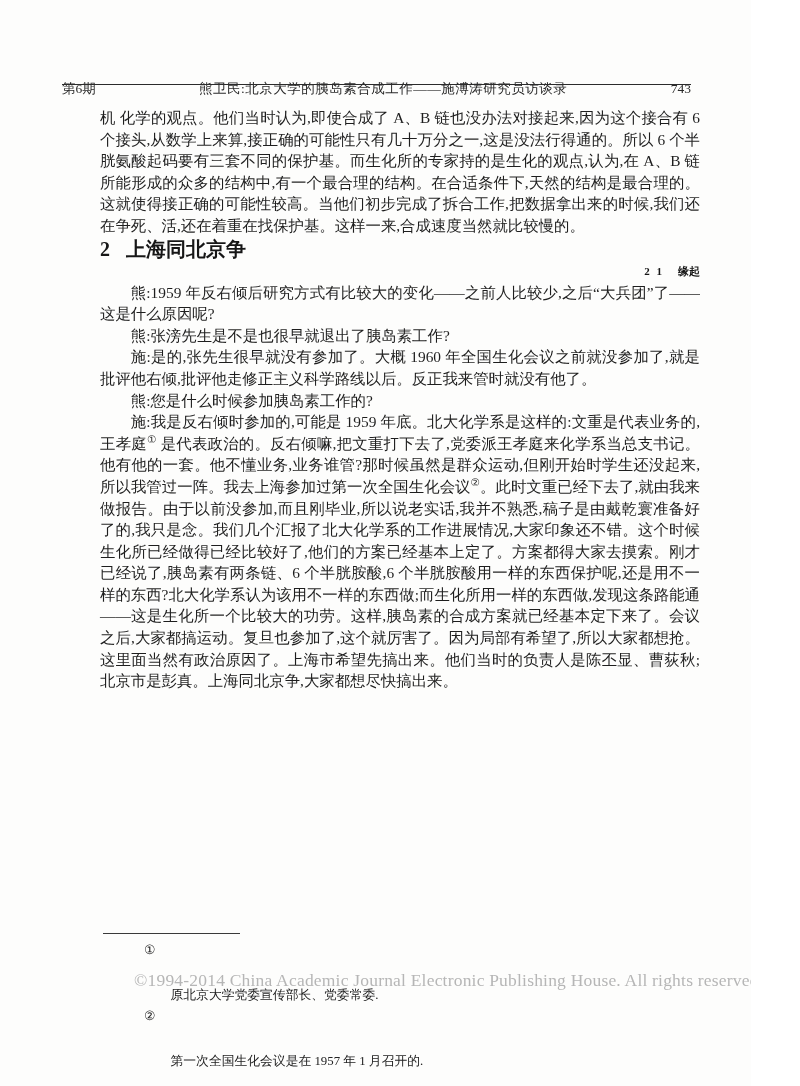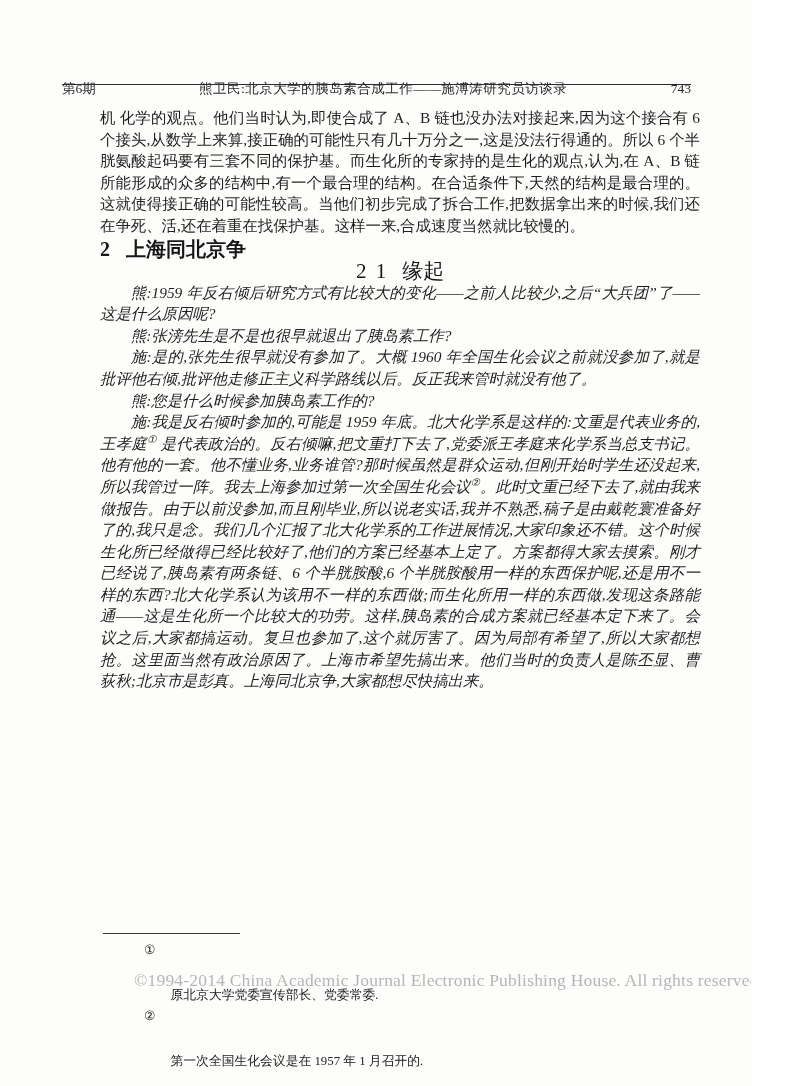--- a/index.html
+++ b/index.html
@@ -44,37 +44,37 @@
     left: 100px;
     top: 107px;
     width: 600px;
     font-size: 15.4px;
     line-height: 21.6px;
     text-align: justify;
     color: #1e1e1e;
   }
   .content p { margin: 0; }
   p.cont   { text-indent: 0; }
-  p.indent { text-indent: 2em; font-style: italic; }
+  p.indent { text-indent: 2em; }
   .sec-heading {
     margin: 36px 0 0 16px;
     font-size: 20px;
     line-height: 24px;
     font-weight: bold;
     text-align: left;
     text-indent: 0;
     color: #161616;
   }
   .sec-heading .sec-num { margin-right: 16px; }
   .sub-heading {
     margin: 22px 0 0 12px;
-    font-size: 21px;
+    font-size: 11px;
     line-height: 21px;
-    font-weight: normal;
-    text-align: center;
+    font-weight: bold;
+    text-align: right;
     text-indent: 0;
     color: #161616;
   }
   .sub-heading .sub-num { margin-right: 14px; letter-spacing: 2px; }
   sup.fn-ref {
     font-size: 10.5px;
     line-height: 0;
     vertical-align: super;
   }
   

